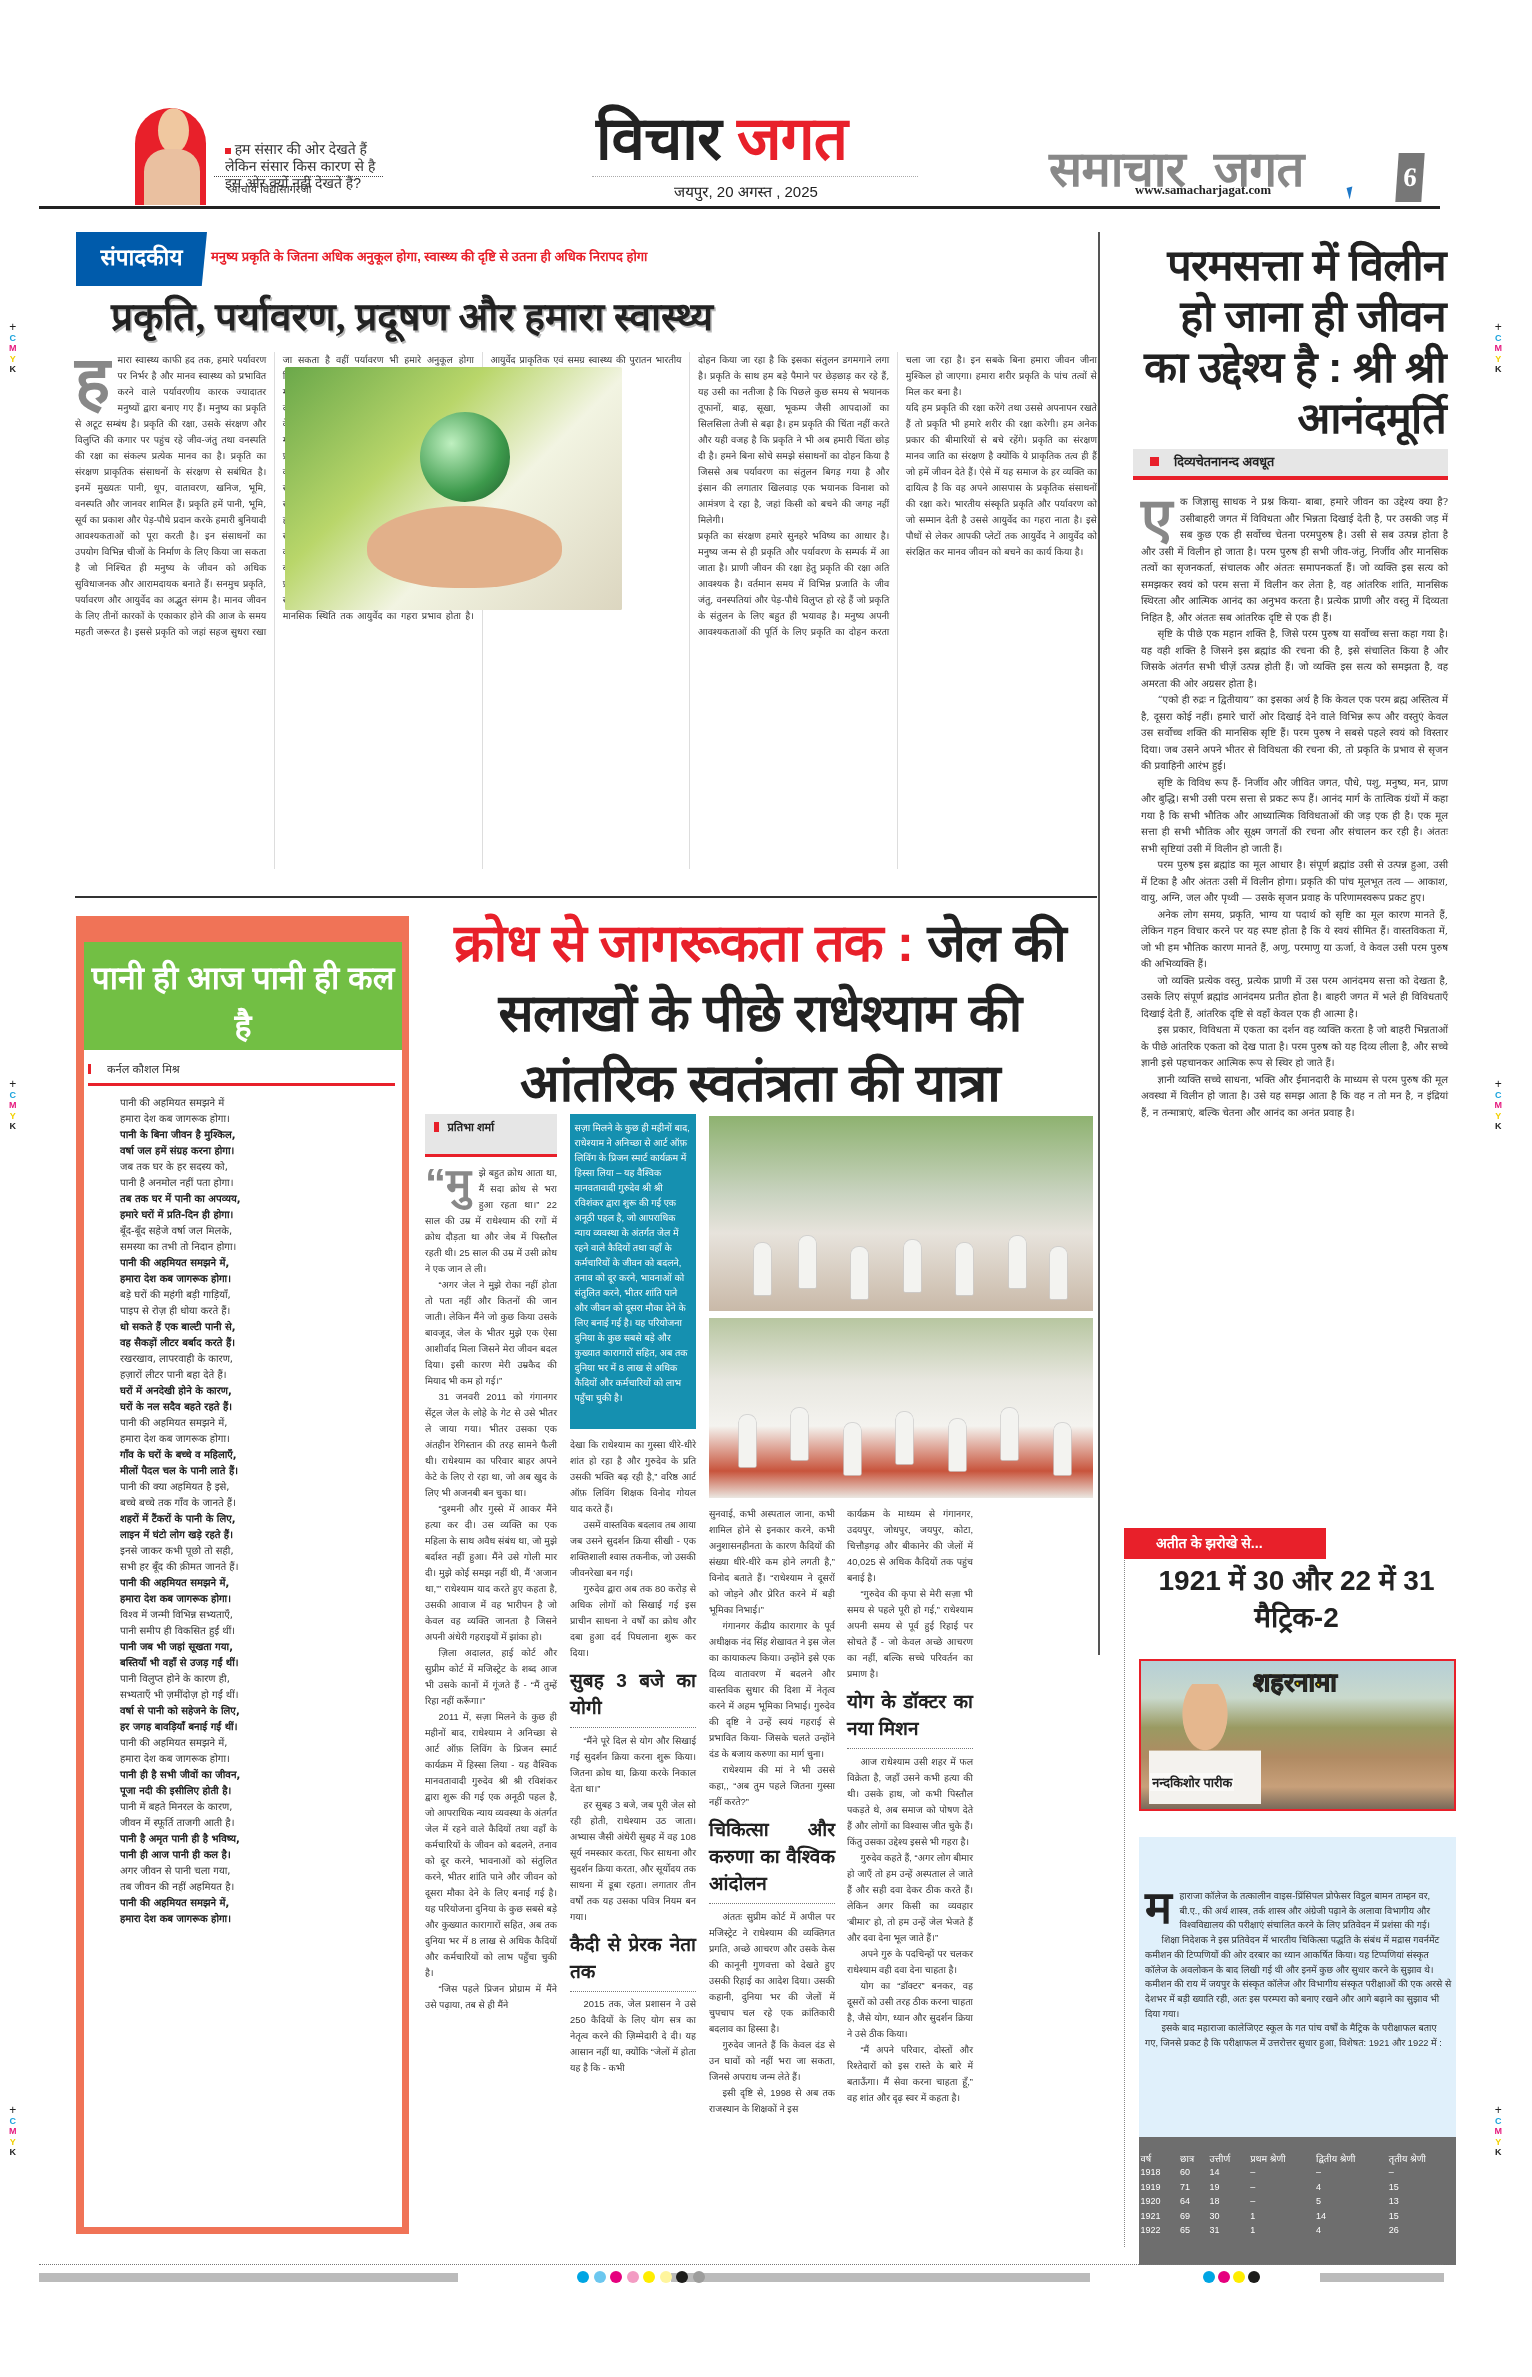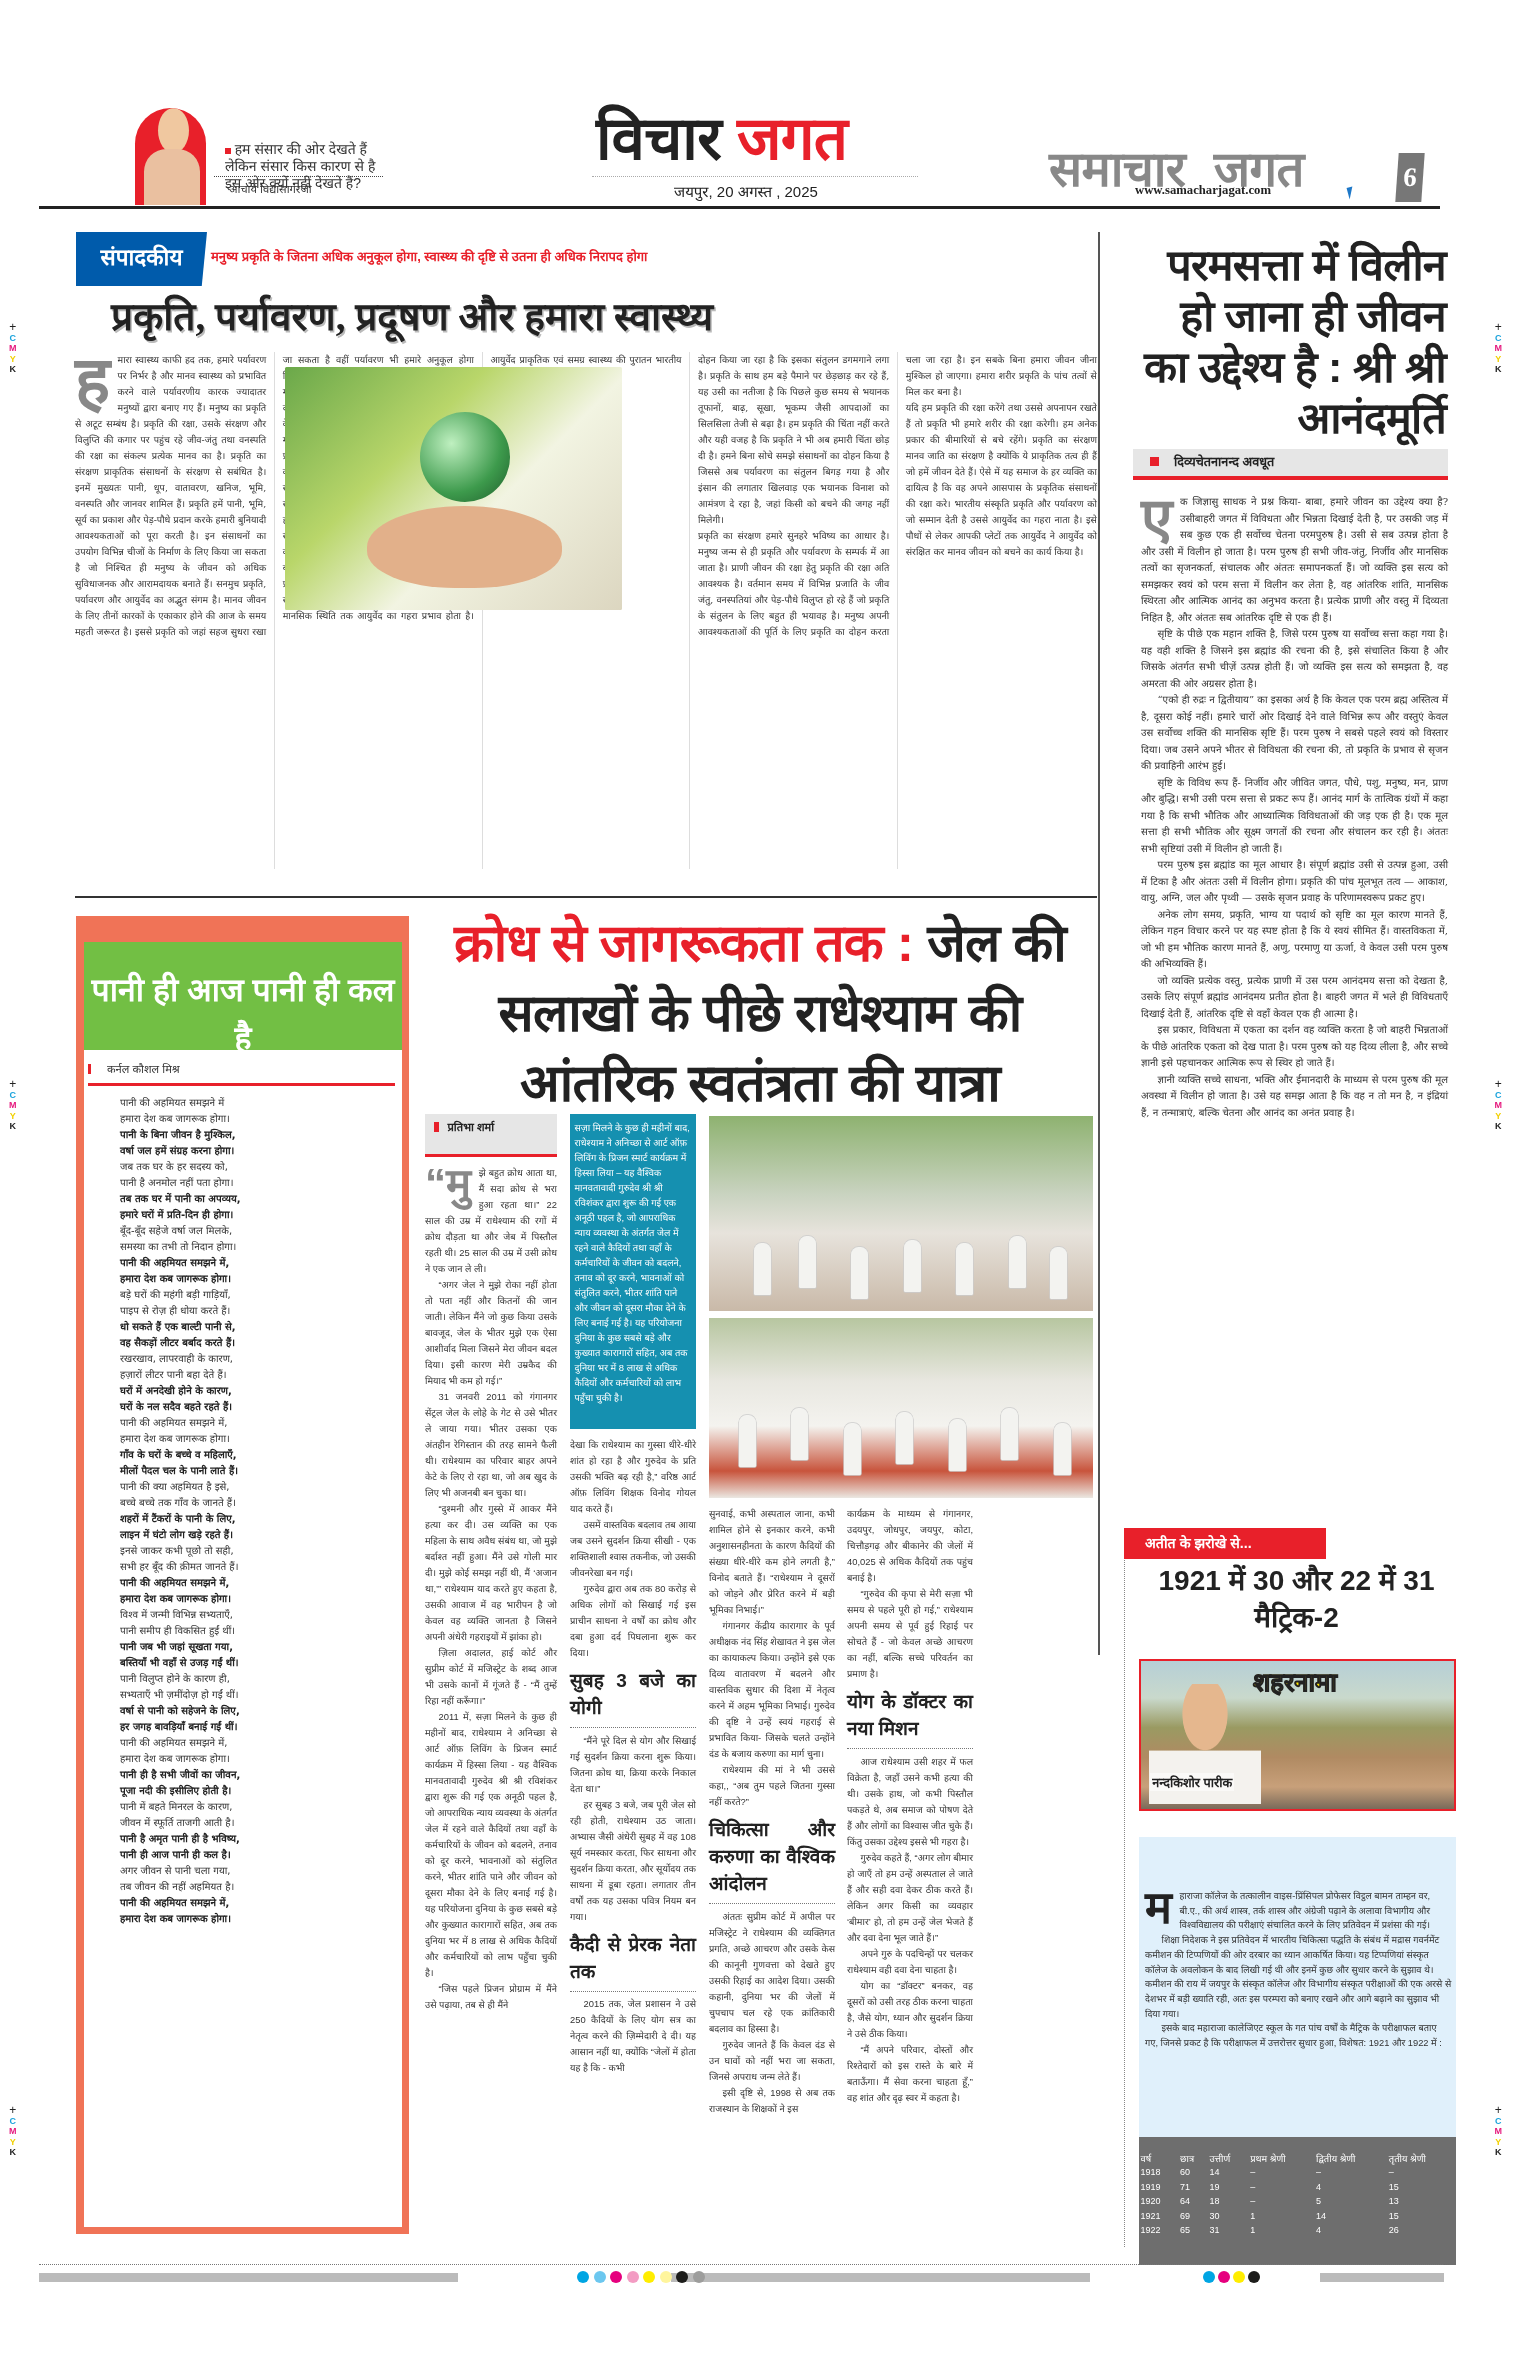--- a/index.html
+++ b/index.html
@@ -43,42 +43,42 @@
   .rc-byline{left:1133px;top:449px;width:315px;height:31px;background:#e6e6e6;border-bottom:4.5px solid #e8202a}
   .rc-byline .sq{position:absolute;left:16.5px;top:7.5px;width:9.7px;height:9.7px;background:#e8202a}
   .rc-byline span.t{position:absolute;left:41px;top:3px;font-family:"Liberation Sans",sans-serif;font-weight:bold;font-size:12.7px;color:#222}
   .rc-body{left:1141px;top:494px;width:307px;height:1011px;font-size:10px;line-height:16.5px;text-align:justify;color:#333}
   .rc-body p{margin:0;text-indent:16.5px}
   .rc-body p.first{text-indent:0}
   .dropcap2{float:left;font-family:"Liberation Sans",sans-serif;font-weight:bold;font-size:57px;line-height:48px;color:#888;margin-right:7.5px}
   
   .poem-frame{left:76px;top:916px;width:333px;height:1318px;background:#f07357}
   .poem-inner{left:84px;top:942px;width:318px;height:1285px;background:#fff}
-  .poem-head{left:84px;top:942px;width:318px;height:108px;background:#72bf44;color:#fff;font-family:"Liberation Sans",sans-serif;font-weight:bold;font-size:32px;line-height:48px;text-align:center;padding-top:24px}
+  .poem-head{left:84px;top:942px;width:318px;height:108px;background:#72bf44;color:#fff;font-family:"Liberation Sans",sans-serif;font-weight:bold;font-size:32px;line-height:48px;text-align:center;padding-top:12px}
   .poem-byline{left:88px;top:1056px;width:307px;height:30px;border-bottom:3px solid #e8202a}
   .poem-byline .sq{position:absolute;left:0;top:7.5px;width:3px;height:10.5px;background:#e8202a}
   .poem-byline .t{position:absolute;left:19px;top:4.5px;font-family:"Liberation Sans",sans-serif;font-size:11.2px;color:#333}
   .poem-body{left:120px;top:1095px;width:262px;font-family:"DejaVu Sans",sans-serif;font-size:10px;line-height:16px;color:#333}
   .poem-body div.b{font-weight:bold;color:#222}
   
   .story-title{left:423px;top:908px;width:674px;font-family:"Liberation Sans",sans-serif;font-weight:bold;font-size:52px;line-height:70px;text-align:center;color:#222;letter-spacing:-0.7px}
   .story-title .red{color:#e8202a}
   .st-byline{left:425px;top:1114px;width:132px;height:43px;background:#e6e6e6;border-bottom:3px solid #e8202a}
   .st-byline .sq{position:absolute;left:9px;top:7.5px;width:4.5px;height:10.5px;background:#e8202a}
   .st-byline .t{position:absolute;left:22.5px;top:4.5px;font-family:"Liberation Sans",sans-serif;font-weight:bold;font-size:11.2px;color:#222}
   .teal-box{left:570px;top:1114px;width:126px;height:315px;background:#1590b0;color:#fff;font-family:"Liberation Sans",sans-serif;font-size:9.4px;line-height:15px;padding:6px 4.5px}
   .col{font-family:"Liberation Sans",sans-serif;font-size:9.4px;line-height:16px;text-align:justify;color:#333}
   .col p{text-indent:13.5px}
   .col h3{font-family:"Liberation Sans",sans-serif;font-weight:bold;font-size:19px;line-height:27px;color:#222;margin:6px 0 4.5px;text-indent:0;padding-bottom:6px;border-bottom:0.7px dotted #777}
   .photo{background:#999;overflow:hidden}
   .photo1{left:709px;top:1116px;width:384px;height:195px;background:linear-gradient(180deg,#8eb270 0%,#c9d3c0 40%,#e7e3dc 60%,#c9b9a8 100%)}
   .photo2{left:709px;top:1318px;width:384px;height:180px;background:linear-gradient(180deg,#b7c6a0 0%,#e8e7e0 35%,#f4f3ef 60%,#c8543c 85%,#ebe8e2 100%)}
   .person{position:absolute;width:16.5px;height:52px;border-radius:7.5px 7.5px 1.5px 1.5px;background:#f3f3f0;box-shadow:0 0 0 0.7px #ccc}
   
-  .atit-tag{left:1124px;top:1528px;width:202px;height:31px;background:#e8202a;color:#fff;font-family:"Liberation Sans",sans-serif;font-weight:bold;font-size:14.2px;line-height:31px;padding-left:21px}
+  .atit-tag{left:1124px;top:1528px;width:202px;height:31px;background:#e8202a;color:#fff;font-family:"Liberation Sans",sans-serif;font-weight:bold;font-size:14.2px;line-height:31px;padding-left:32px}
   .atit-title{left:1124px;top:1562px;width:345px;font-family:"Liberation Sans",sans-serif;font-weight:bold;font-size:28px;line-height:37px;text-align:center;color:#222}
   .shahar{left:1139px;top:1659px;width:317px;height:152px;border:2.2px solid #e8202a;background:linear-gradient(180deg,#b6cfd6 0%,#c9d9cc 25%,#9a9a62 45%,#b08a62 65%,#c8a07a 85%,#7a6a5a 100%);overflow:hidden}
   .shahar .logo2{position:absolute;left:112px;top:3px;font-family:"Liberation Sans",sans-serif;font-weight:bold;font-size:25.5px;color:#ffe600;-webkit-text-stroke:1.1px #222}
   .shahar .man{position:absolute;left:7.5px;top:22.5px;width:112px;height:120px;background:radial-gradient(ellipse at 50% 25%,#e5b78e 0 28%,transparent 29%),linear-gradient(180deg,transparent 55%,#f4f2ee 56%);}
   .shahar .name{position:absolute;left:9px;top:112px;font-family:"Liberation Sans",sans-serif;font-weight:bold;font-size:12.7px;color:#222;background:rgba(255,255,255,.55);padding:0 2.2px}
   .lightbox{left:1139px;top:1837px;width:317px;height:382px;background:#e0f0fb}
   .lb-text{left:1145px;top:1889px;width:307px;font-family:"Liberation Sans",sans-serif;font-size:9.3px;line-height:14.7px;color:#333}
   .lb-text p{text-indent:16.5px}
   .lb-text p.first{text-indent:0}
   .dropcap3{float:left;font-family:"Liberation Sans",sans-serif;font-weight:bold;font-size:45px;line-height:37px;color:#222;margin-right:7.5px}

